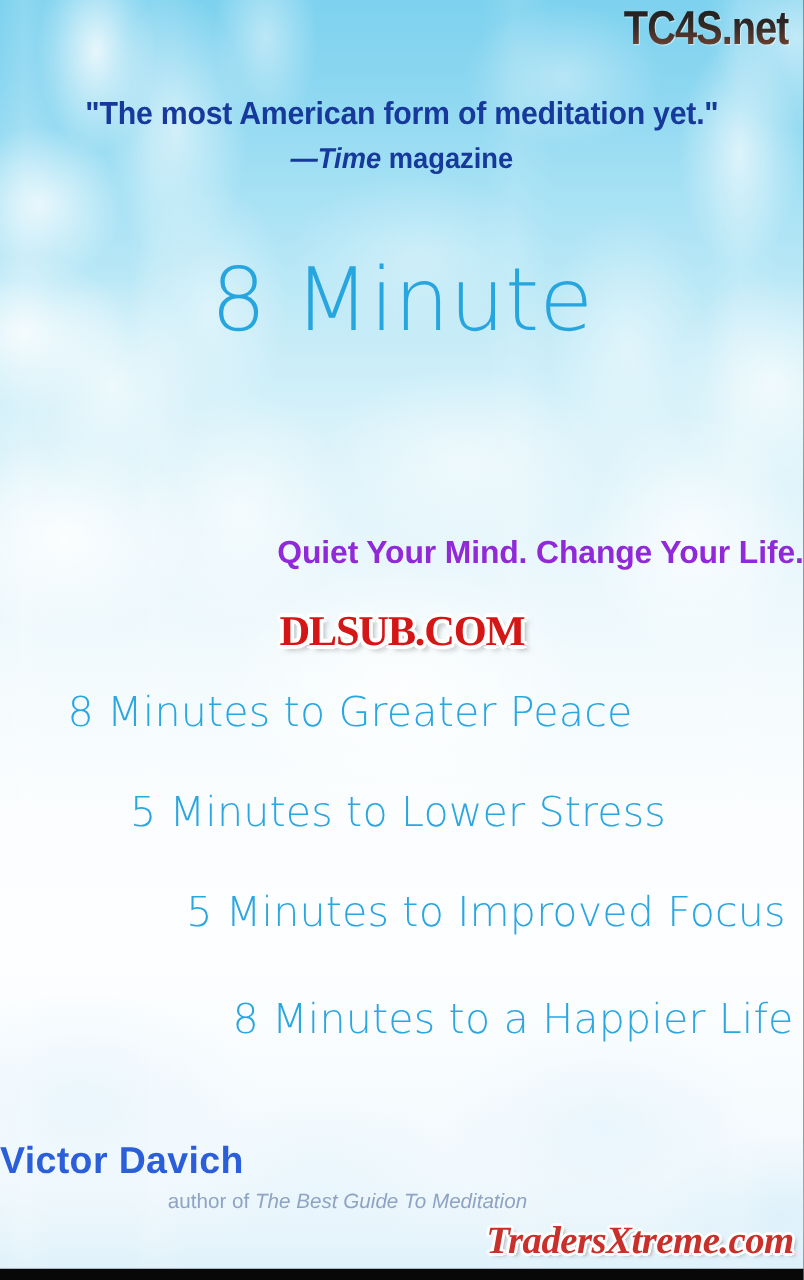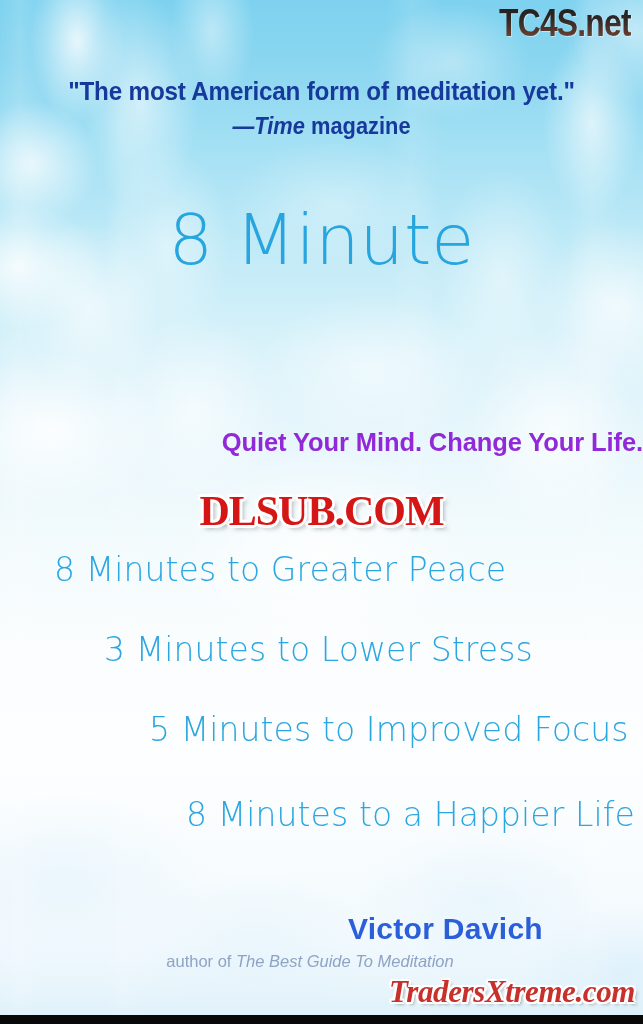--- a/index.html
+++ b/index.html
@@ -185,60 +185,59 @@
   #b3 { top: 775px; left: 186px; }
 
   
   #dlsub {
     position: absolute;
     top: 487px;
     left: 50%;
     transform: translateX(-50%);
     font-family: "Liberation Serif", "DejaVu Serif", serif;
     font-weight: bold;
-    font-size: 42px;
+    font-size: 34px;
     letter-spacing: -1px;
     color: #d41616;
     white-space: nowrap;
     -webkit-text-stroke: 0px;
     text-shadow:
       -2px 0 #ffffff,  2px 0 #ffffff,
        0 -2px #ffffff,  0 2px #ffffff,
       -2px -2px #ffffff, 2px -2px #ffffff,
       -2px 2px #ffffff,  2px 2px #ffffff,
       -3px 0 #ffffff,  3px 0 #ffffff,
        0 -3px #ffffff,  0 3px #ffffff,
        4px 4px 4px rgba(120,120,120,.55);
   }
 
   
   #author {
     position: absolute;
     top: 912px;
     left: 0;
     width: 543px;
-    text-align: right;
+    text-align: left;
     color: #2b5fd9;
     font-family: "Liberation Sans", sans-serif;
     font-weight: bold;
     font-size: 30px;
     letter-spacing: .3px;
     white-space: nowrap;
   }
   #credit {
     position: absolute;
     top: 952px;
     left: 0;
     width: 556px;
     text-align: center;
     color: #8fa3c4;
     font-family: "Liberation Sans", sans-serif;
     font-size: 16.5px;
     white-space: nowrap;
-    padding-left: 32px;
   }
   #credit .ital { font-style: italic; }
 
   
   #traders {
     position: absolute;
     bottom: 14px;
     right: 8px;
     font-family: "Liberation Serif", "DejaVu Serif", serif;
     font-weight: bold;
@@ -287,21 +286,21 @@
 
     <div id="title">
       <span class="l1">8 Minute</span>
     </div>
 
     <div id="subtitle">Quiet Your Mind. Change Your Life.</div>
 
     <div id="dlsub">DLSUB.COM</div>
 
     <div class="bline" id="b0">8 Minutes to Greater Peace</div>
-    <div class="bline" id="b1">3 Minutes to Lower Stress</div>
+    <div class="bline" id="b1">5 Minutes to Lower Stress</div>
     <div class="bline" id="b2">5 Minutes to Improved Focus</div>
     <div class="bline" id="b3">8 Minutes to a Happier Life</div>
 
     <div id="author">Victor Davich</div>
     <div id="credit"><span>author of </span><span class="ital">The Best Guide To Meditation</span></div>
 
     <div id="traders">TradersXtreme.com</div>
 
   </div>
 

